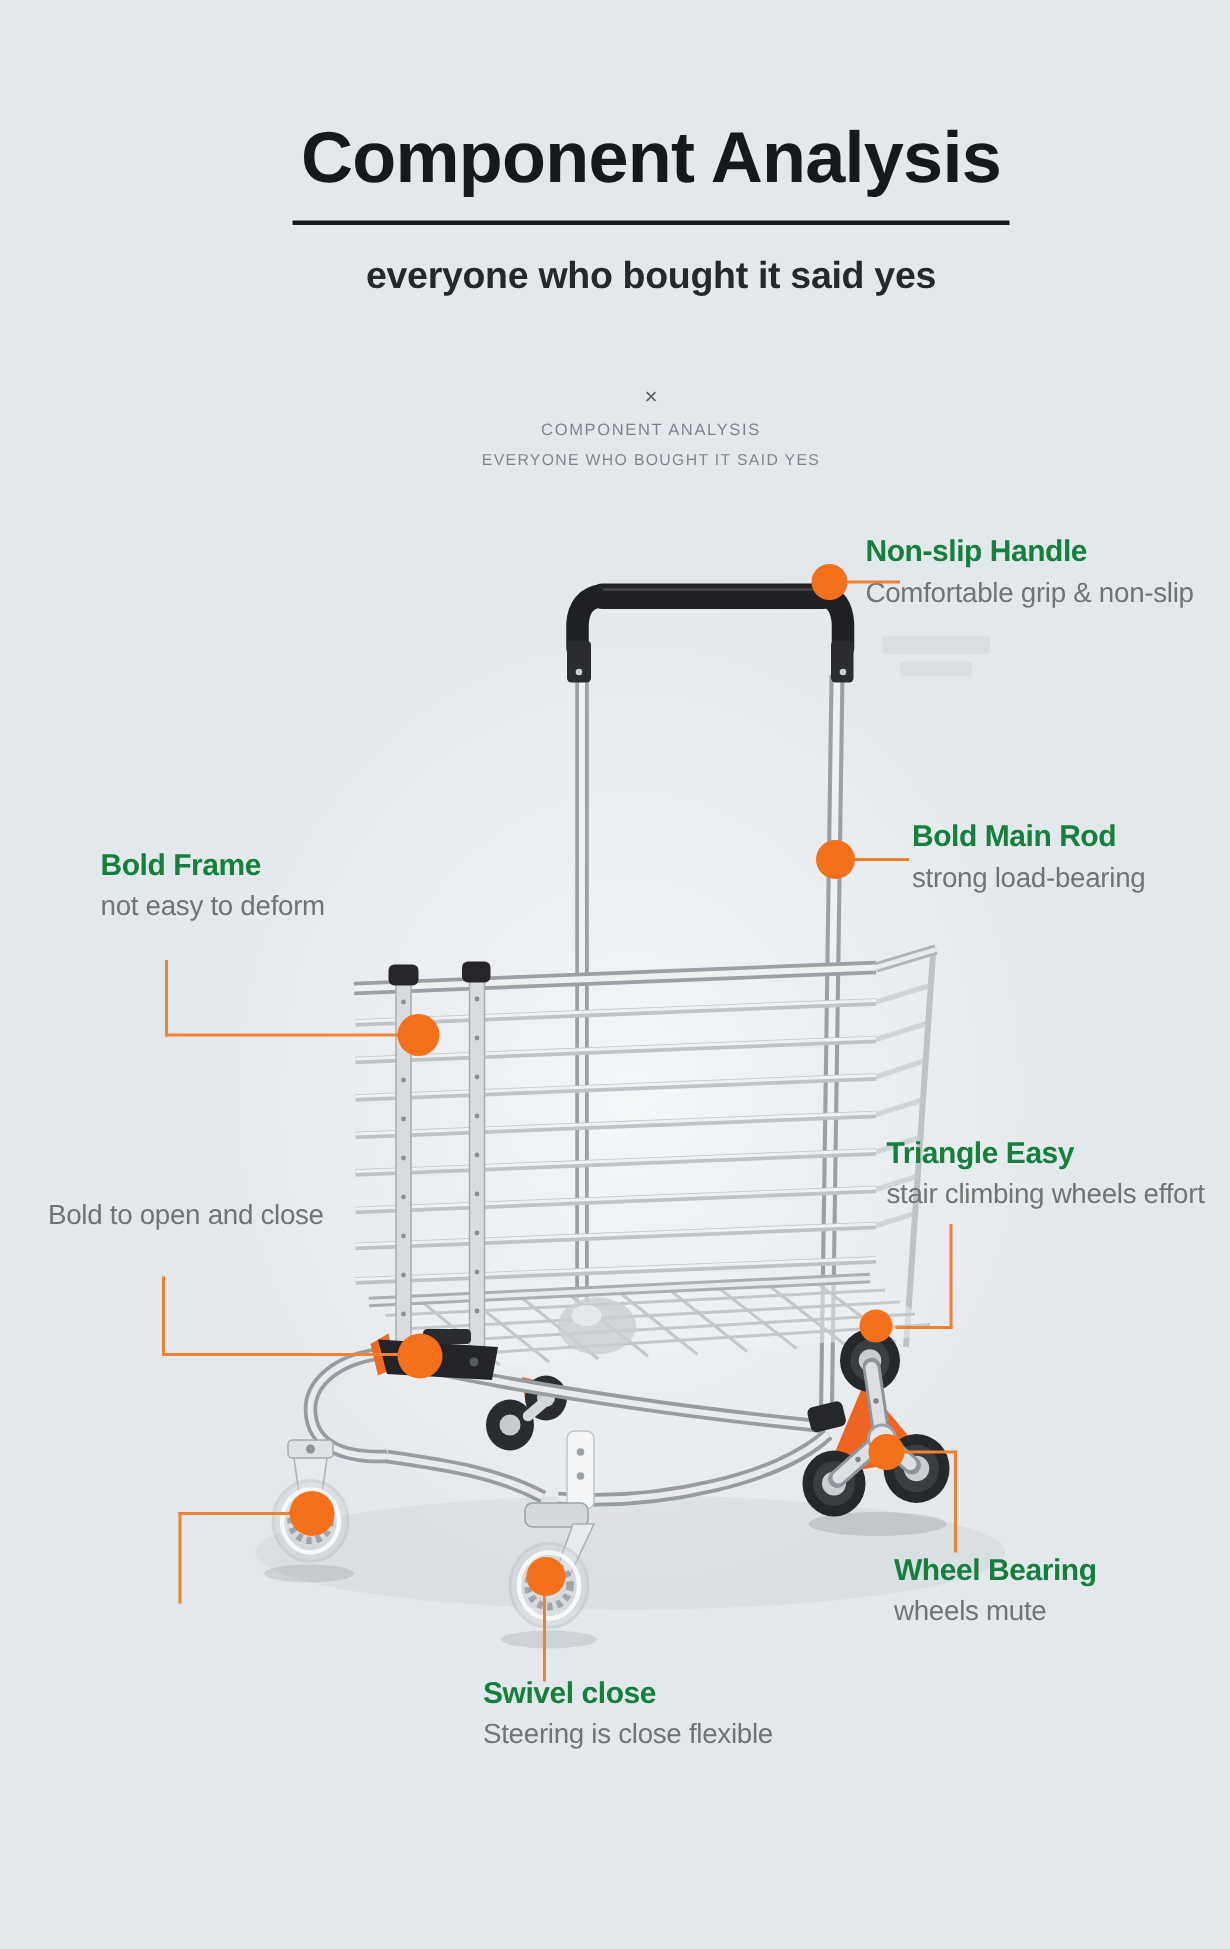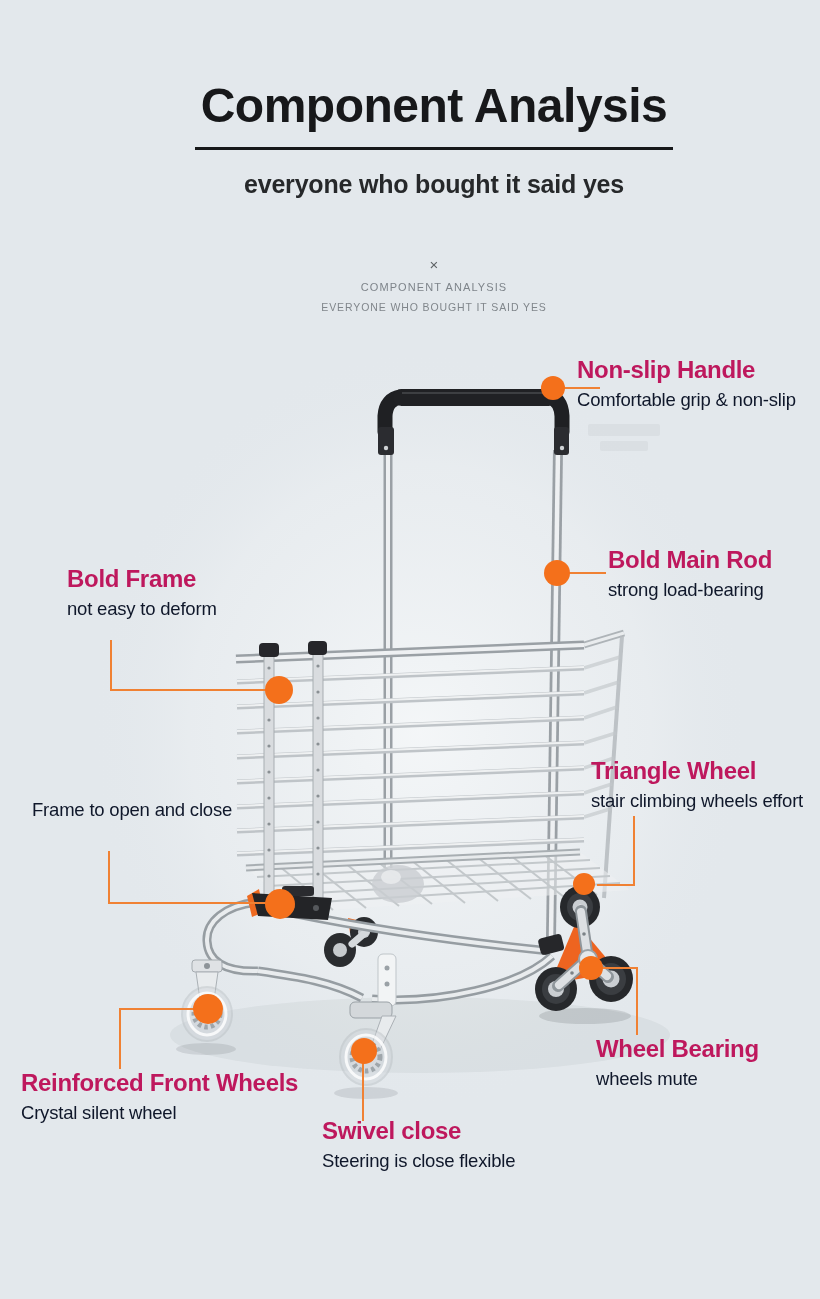--- a/index.html
+++ b/index.html
@@ -21,22 +21,22 @@
   .page-title span{display:inline-block;border-bottom:3px solid #17181a;padding:0 6px 14px 6px;}
   .page-subtitle{
     top:170px;left:0;right:0;text-align:center;
     font-size:25px;font-weight:700;letter-spacing:-0.2px;color:#26282a;
   }
   .wm-x{top:256px;left:0;right:0;text-align:center;font-size:15px;color:#5e6366;}
   .wm1{top:281px;left:0;right:0;text-align:center;font-size:11px;letter-spacing:1.1px;color:#7e848a;}
   .wm2{top:301px;left:0;right:0;text-align:center;font-size:10.5px;letter-spacing:0.9px;color:#80868b;}
   
   .callout{white-space:nowrap;}
-  .co-title{font-size:24px;font-weight:700;letter-spacing:-0.3px;line-height:1.12;color:#be185d;}
-  .co-desc{font-size:18.5px;font-weight:400;letter-spacing:-0.2px;margin-top:5px;color:#0f172a;}
+  .co-title{font-size:20px;font-weight:700;letter-spacing:-0.3px;line-height:1.12;color:#15803d;}
+  .co-desc{font-size:18.5px;font-weight:400;letter-spacing:-0.2px;margin-top:5px;color:#737373;}
   .dot{position:absolute;border-radius:50%;background:#f4701b;z-index:6;}
   .lead{position:absolute;background:#f08133;z-index:5;}
   .cart-svg{position:absolute;left:0;top:0;z-index:1;}
   .layer-callouts{position:absolute;left:0;top:0;width:820px;height:1299px;z-index:4;}
 </style>
 </head>
 <body>
 
 <div class="canvas">
 
@@ -298,33 +298,29 @@
     </div>
     <div class="abs callout" style="left:67px;top:566px">
       <div class="co-title">Bold Frame</div>
       <div class="co-desc">not easy to deform</div>
     </div>
     <div class="abs callout" style="left:608px;top:547px">
       <div class="co-title">Bold Main Rod</div>
       <div class="co-desc">strong load-bearing</div>
     </div>
     <div class="abs callout" style="left:591px;top:758px">
-      <div class="co-title">Triangle Wheel</div>
+      <div class="co-title">Triangle Easy</div>
       <div class="co-desc">stair climbing wheels effort</div>
     </div>
     <div class="abs callout" style="left:32px;top:794px">
-      <div class="co-desc">Frame to open and close</div>
+      <div class="co-desc">Bold to open and close</div>
     </div>
     <div class="abs callout" style="left:596px;top:1036px">
       <div class="co-title">Wheel Bearing</div>
       <div class="co-desc">wheels mute</div>
     </div>
-    <div class="abs callout" style="left:21px;top:1070px">
-      <div class="co-title">Reinforced Front Wheels</div>
-      <div class="co-desc">Crystal silent wheel</div>
-    </div>
     <div class="abs callout" style="left:322px;top:1118px">
       <div class="co-title">Swivel close</div>
       <div class="co-desc">Steering is close flexible</div>
     </div>
   </div>
 
 </div>
 
 </body></html>

